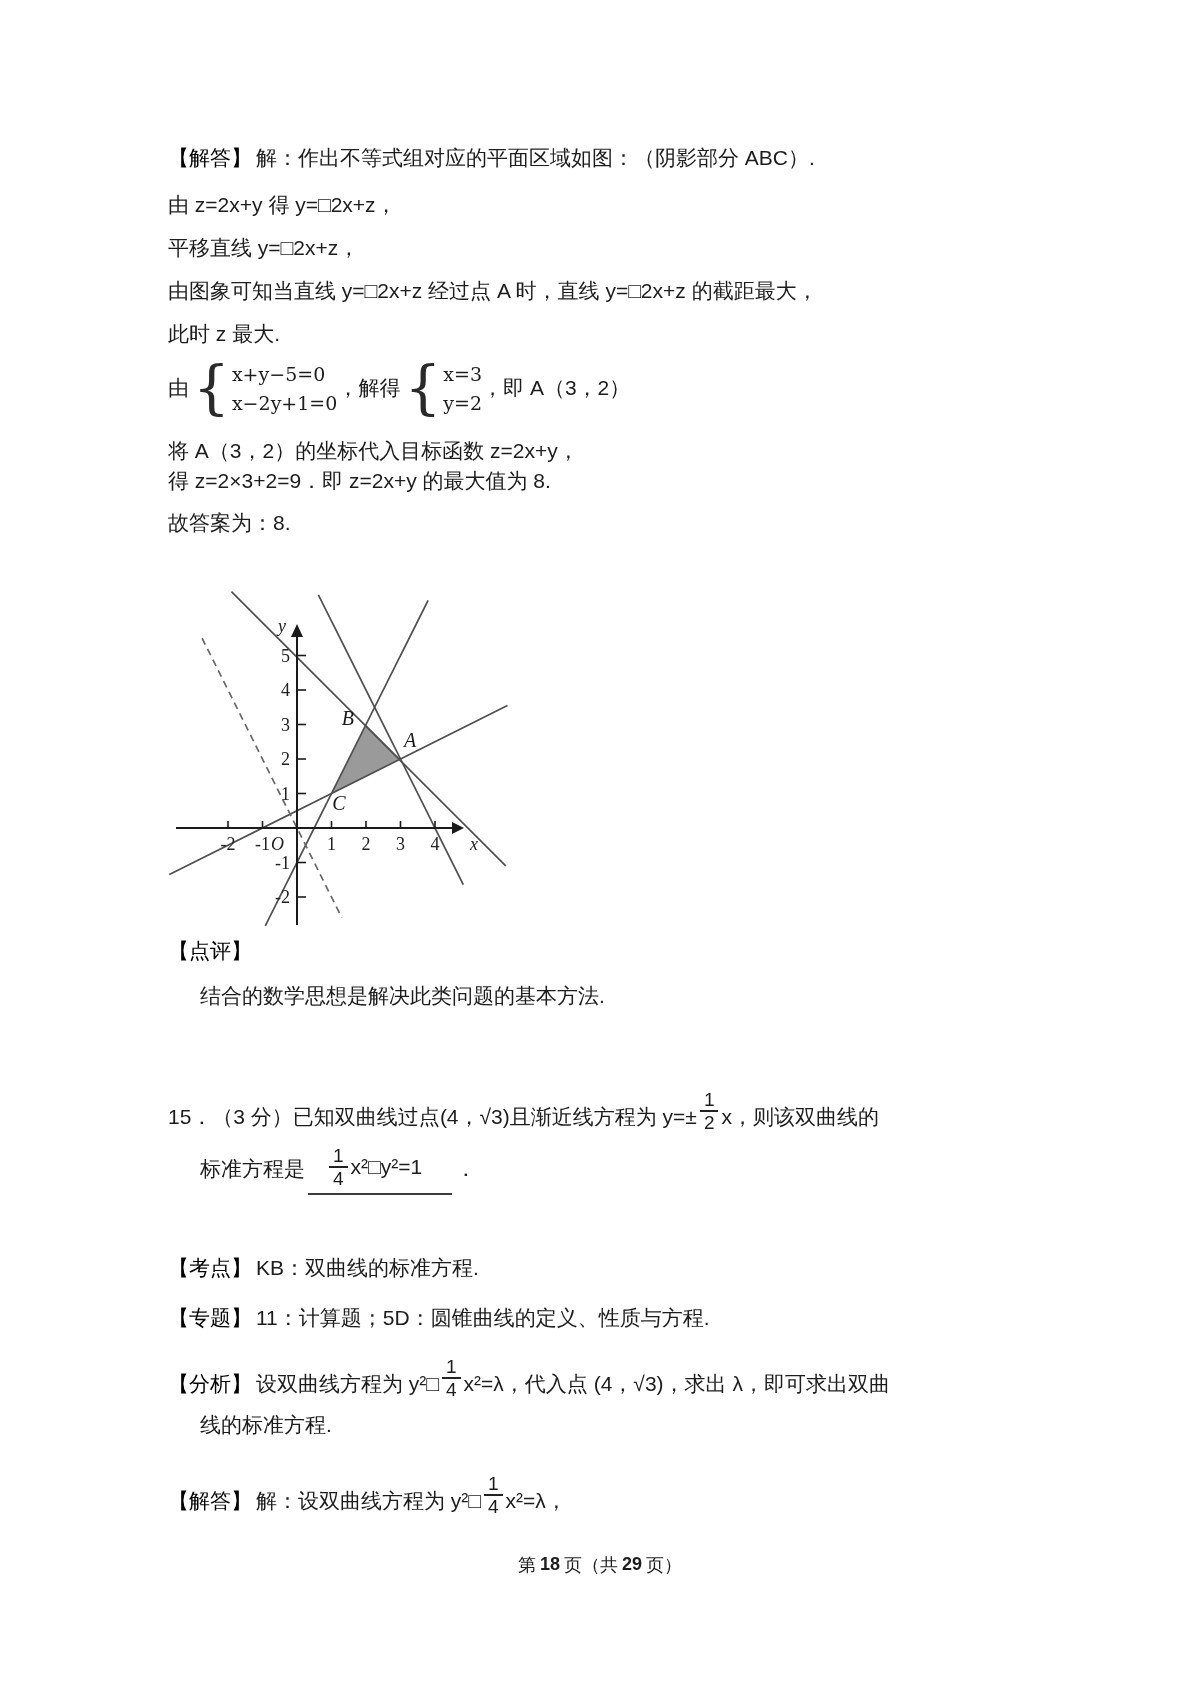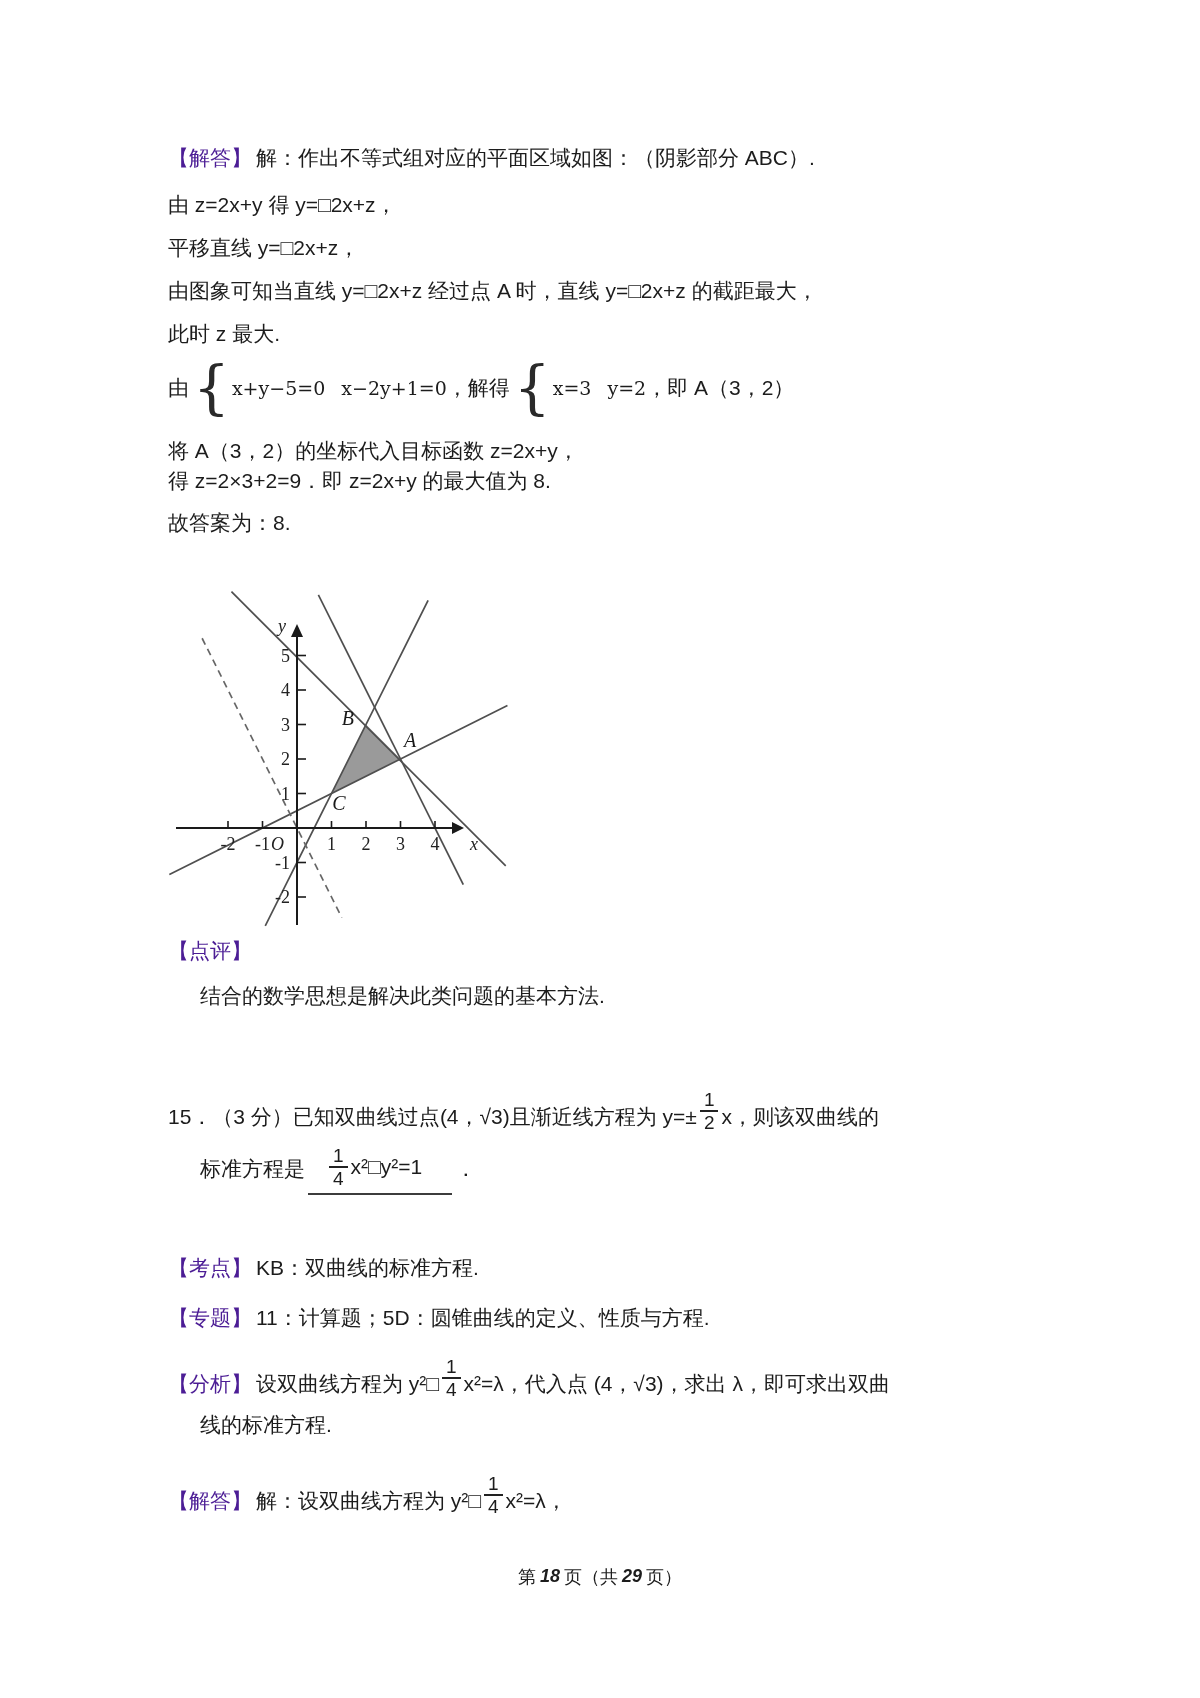--- a/index.html
+++ b/index.html
@@ -7,49 +7,49 @@
     width:1200px;height:1698px;position:relative;overflow:hidden;
     font-family:"Liberation Sans","DejaVu Sans",sans-serif;
     color:#1c1c1c;
   }
   .line{
     position:absolute;left:168px;
     font-size:21px;line-height:30px;white-space:nowrap;
     display:flex;align-items:center;
   }
   .indent{left:200px;text-align:right;}
-  .tag{color:#4c1d95;margin-right:4px;}
+  .tag{color:#000000;margin-right:4px;}
   .sys{height:72px;}
   .brace{
     font-family:"DejaVu Serif",serif;font-size:58px;font-weight:200;
     line-height:0.9;margin:0 2px 0 4px;color:#2a2a2a;
   }
   .stack{
-    display:inline-flex;flex-direction:row;justify-content:center;
-    gap:16px;font-size:19px;line-height:20px;
+    display:inline-flex;flex-direction:column;justify-content:center;
+    gap:9px;font-size:19px;line-height:20px;
     font-family:"DejaVu Serif",serif;
   }
   .frac{
     display:inline-flex;flex-direction:column;align-items:center;
     font-size:19px;line-height:19px;margin:0 3px;vertical-align:middle;
   }
   .frac .num{border-bottom:2px solid #222;padding:0 4px 1px 4px;}
   .frac .den{padding-top:1px;}
   .tall{height:66px;align-items:flex-end;}
   .blank{
     display:inline-flex;align-items:center;
     border-bottom:2px solid #3c3c3c;
     padding:2px 30px 5px 18px;margin:0 3px;
   }
   .footer{
     position:absolute;left:0;right:0;top:1550px;
     display:flex;justify-content:center;align-items:center;
     font-size:18px;font-family:"Liberation Serif","DejaVu Serif",serif;
   }
-  .footer .bold{font-weight:bold;margin:16px 4px;font-family:"Liberation Sans",sans-serif;font-style:italic;}
+  .footer .bold{font-weight:bold;margin:4px 4px;font-family:"Liberation Sans",sans-serif;}
   #fig{position:absolute;left:168px;top:552px;}
   .tick{
     font-family:"Liberation Serif","DejaVu Serif",serif;
     font-size:18px;fill:#222222;
   }
   .italic{font-style:italic;}
   .plabel{
     font-family:"Liberation Serif","DejaVu Serif",serif;
     font-size:20px;font-style:italic;fill:#1a1a1a;
   }

